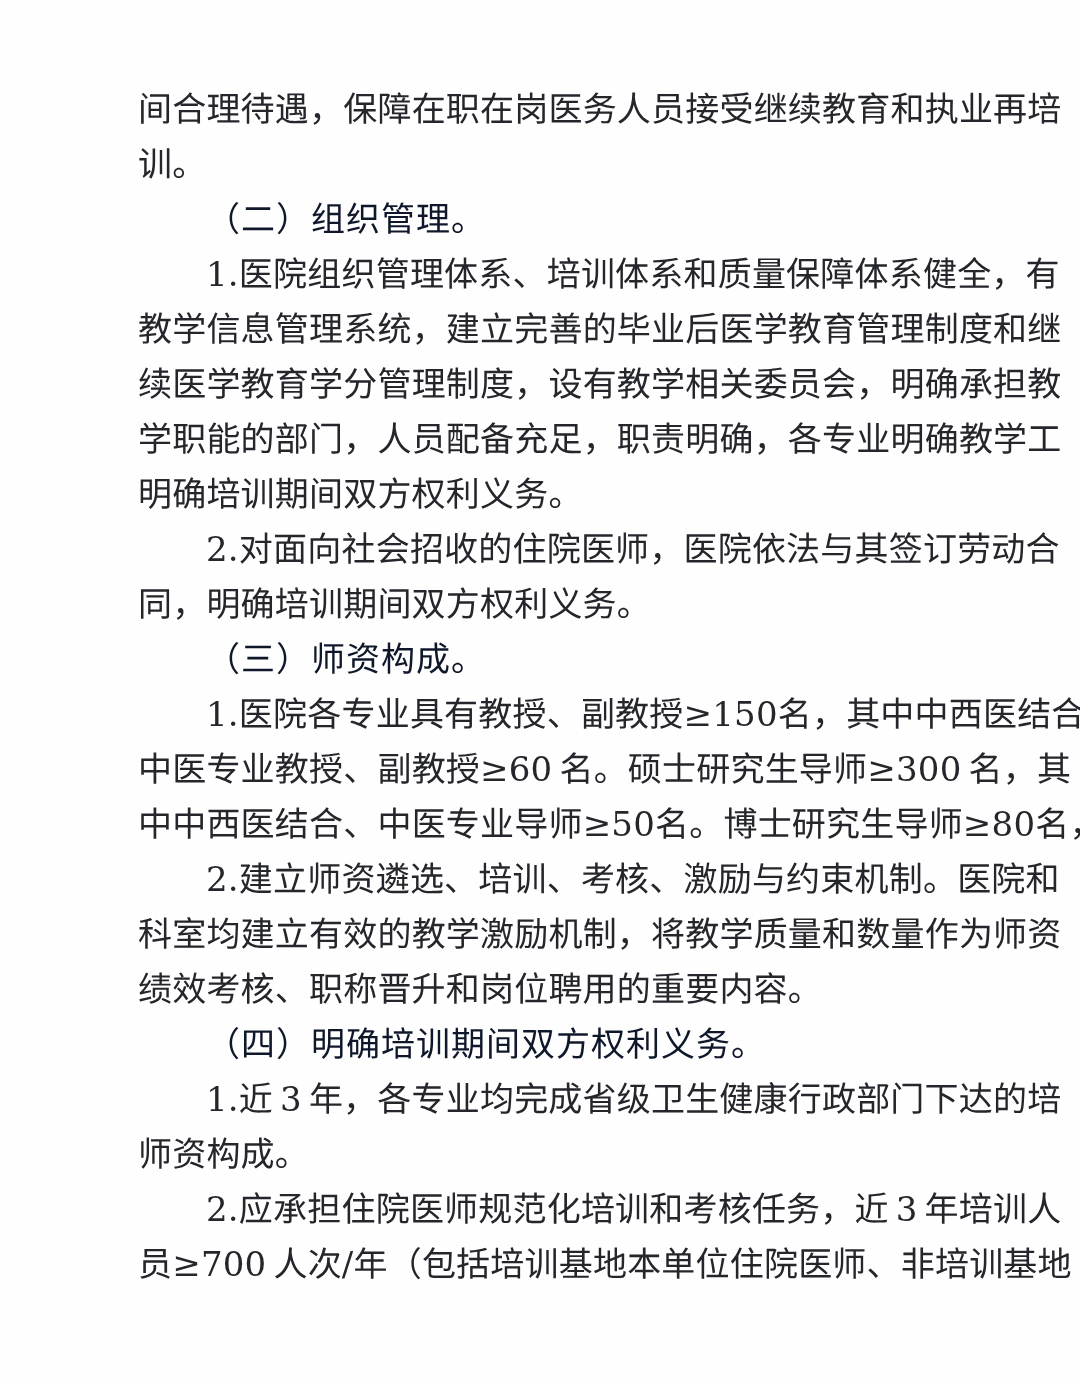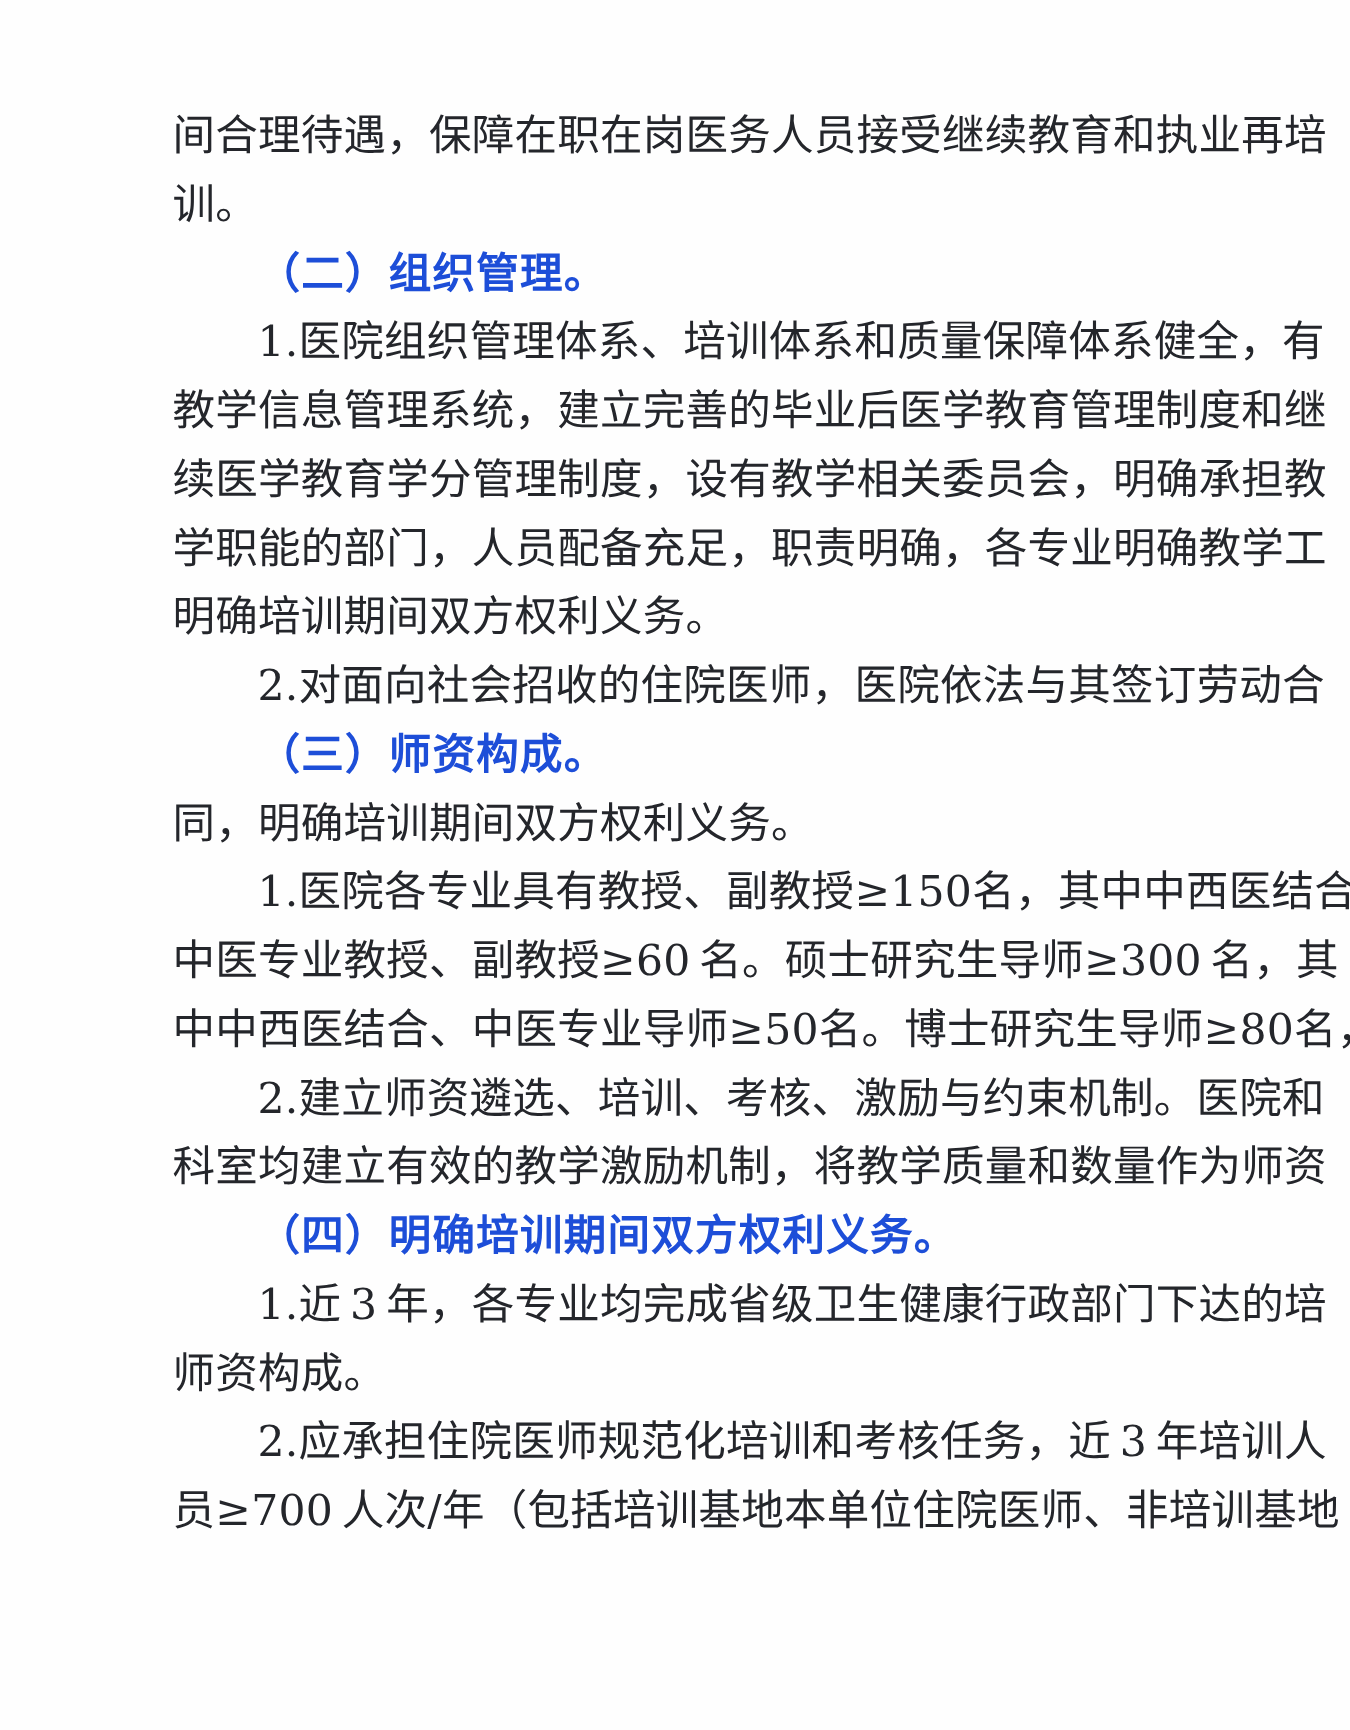--- a/index.html
+++ b/index.html
@@ -63,24 +63,24 @@
   
   .line.indent {
     padding-left: 68px;
   }
   .line.indent.justify {
     width: 742px;
   }
 
   
   .line.heading {
-    font-weight: bold;
+    font-weight: normal;
     padding-left: 68px;
     letter-spacing: 1px;
-    color: #1d4ed8;
+    color: #0f172a;
   }
 </style>
 </head>
 <body>
 
 <div class="page">
   <div class="page-body" id="body-root">
 
   <div class="line justify">
         <span>间</span>
@@ -250,22 +250,22 @@
         <span>依</span>
         <span>法</span>
         <span>与</span>
         <span>其</span>
         <span>签</span>
         <span>订</span>
         <span>劳</span>
         <span>动</span>
         <span>合</span>
       </div>
+      <div class="line flush">同，明确培训期间双方权利义务。</div>
       <div class="line heading flush">（三）师资构成。</div>
-      <div class="line flush">同，明确培训期间双方权利义务。</div>
       <div class="line indent justify">
         <span>1</span>
         <span>.</span>
         <span>医</span>
         <span>院</span>
         <span>各</span>
         <span>专</span>
         <span>业</span>
         <span>具</span>
         <span>有</span>
@@ -404,20 +404,21 @@
         <span>质</span>
         <span>量</span>
         <span>和</span>
         <span>数</span>
         <span>量</span>
         <span>作</span>
         <span>为</span>
         <span>师</span>
         <span>资</span>
       </div>
+      <div class="line flush">绩效考核、职称晋升和岗位聘用的重要内容。</div>
       <div class="line heading flush">（四）明确培训期间双方权利义务。</div>
       <div class="line indent justify">
         <span>1</span>
         <span>.</span>
         <span>近</span>
         <span> </span>
         <span>3</span>
         <span> </span>
         <span>年</span>
         <span>，</span>

